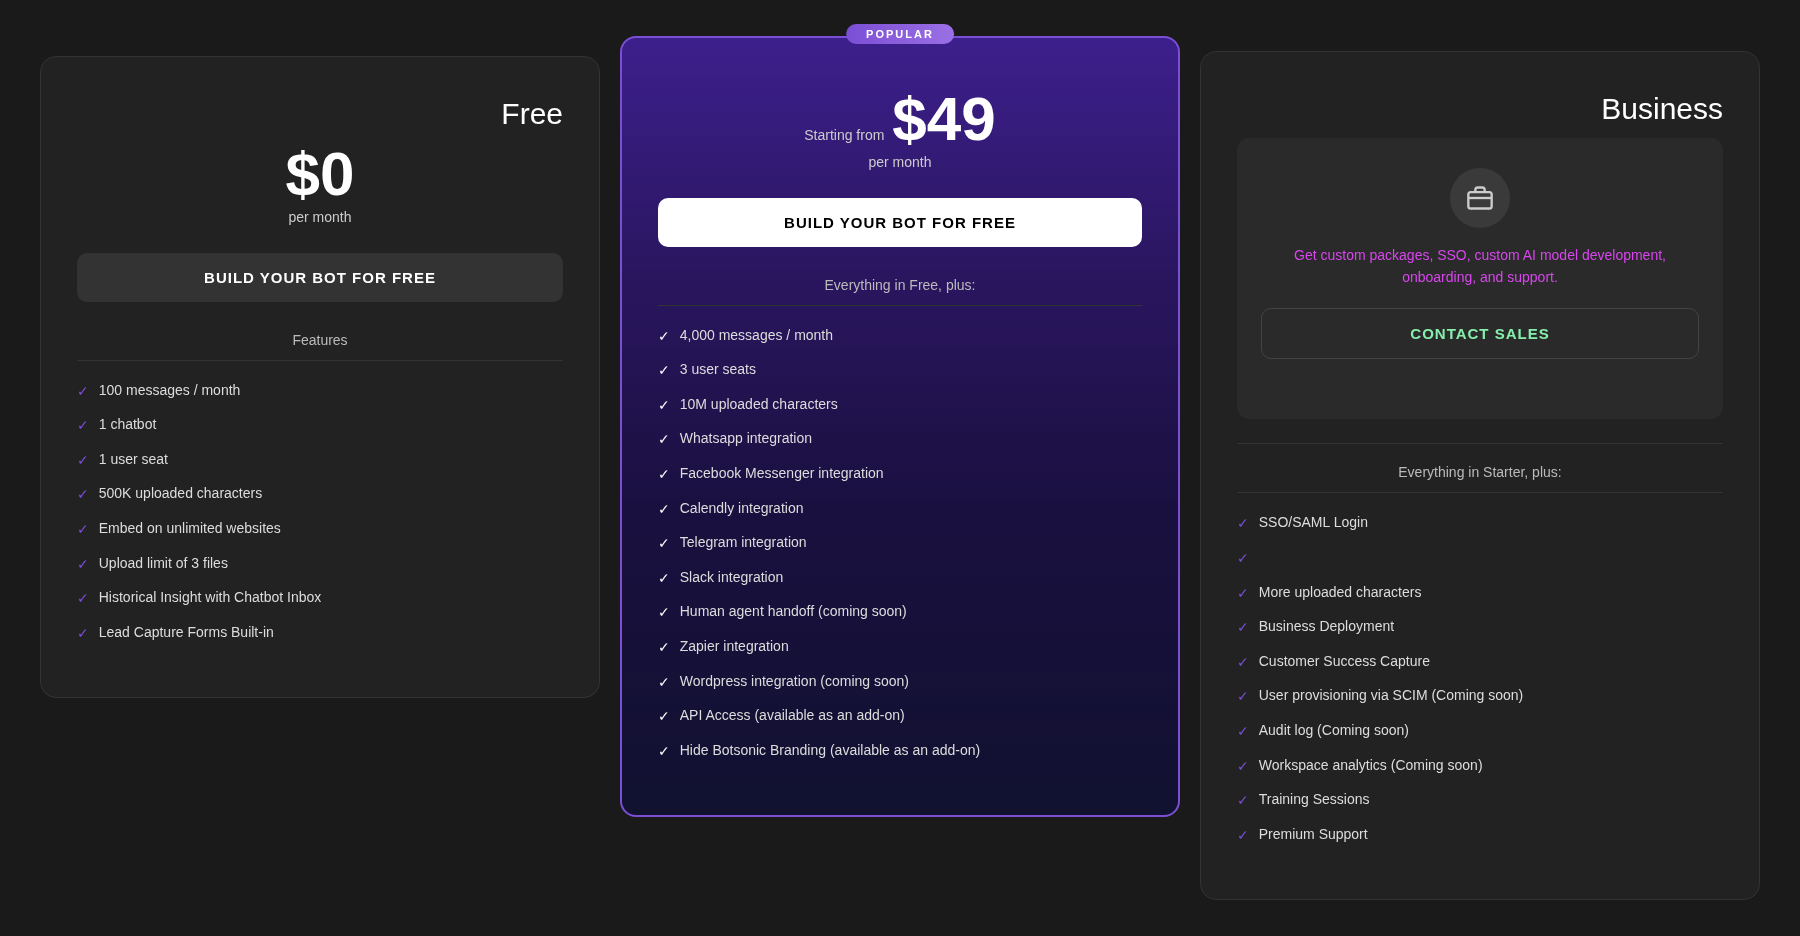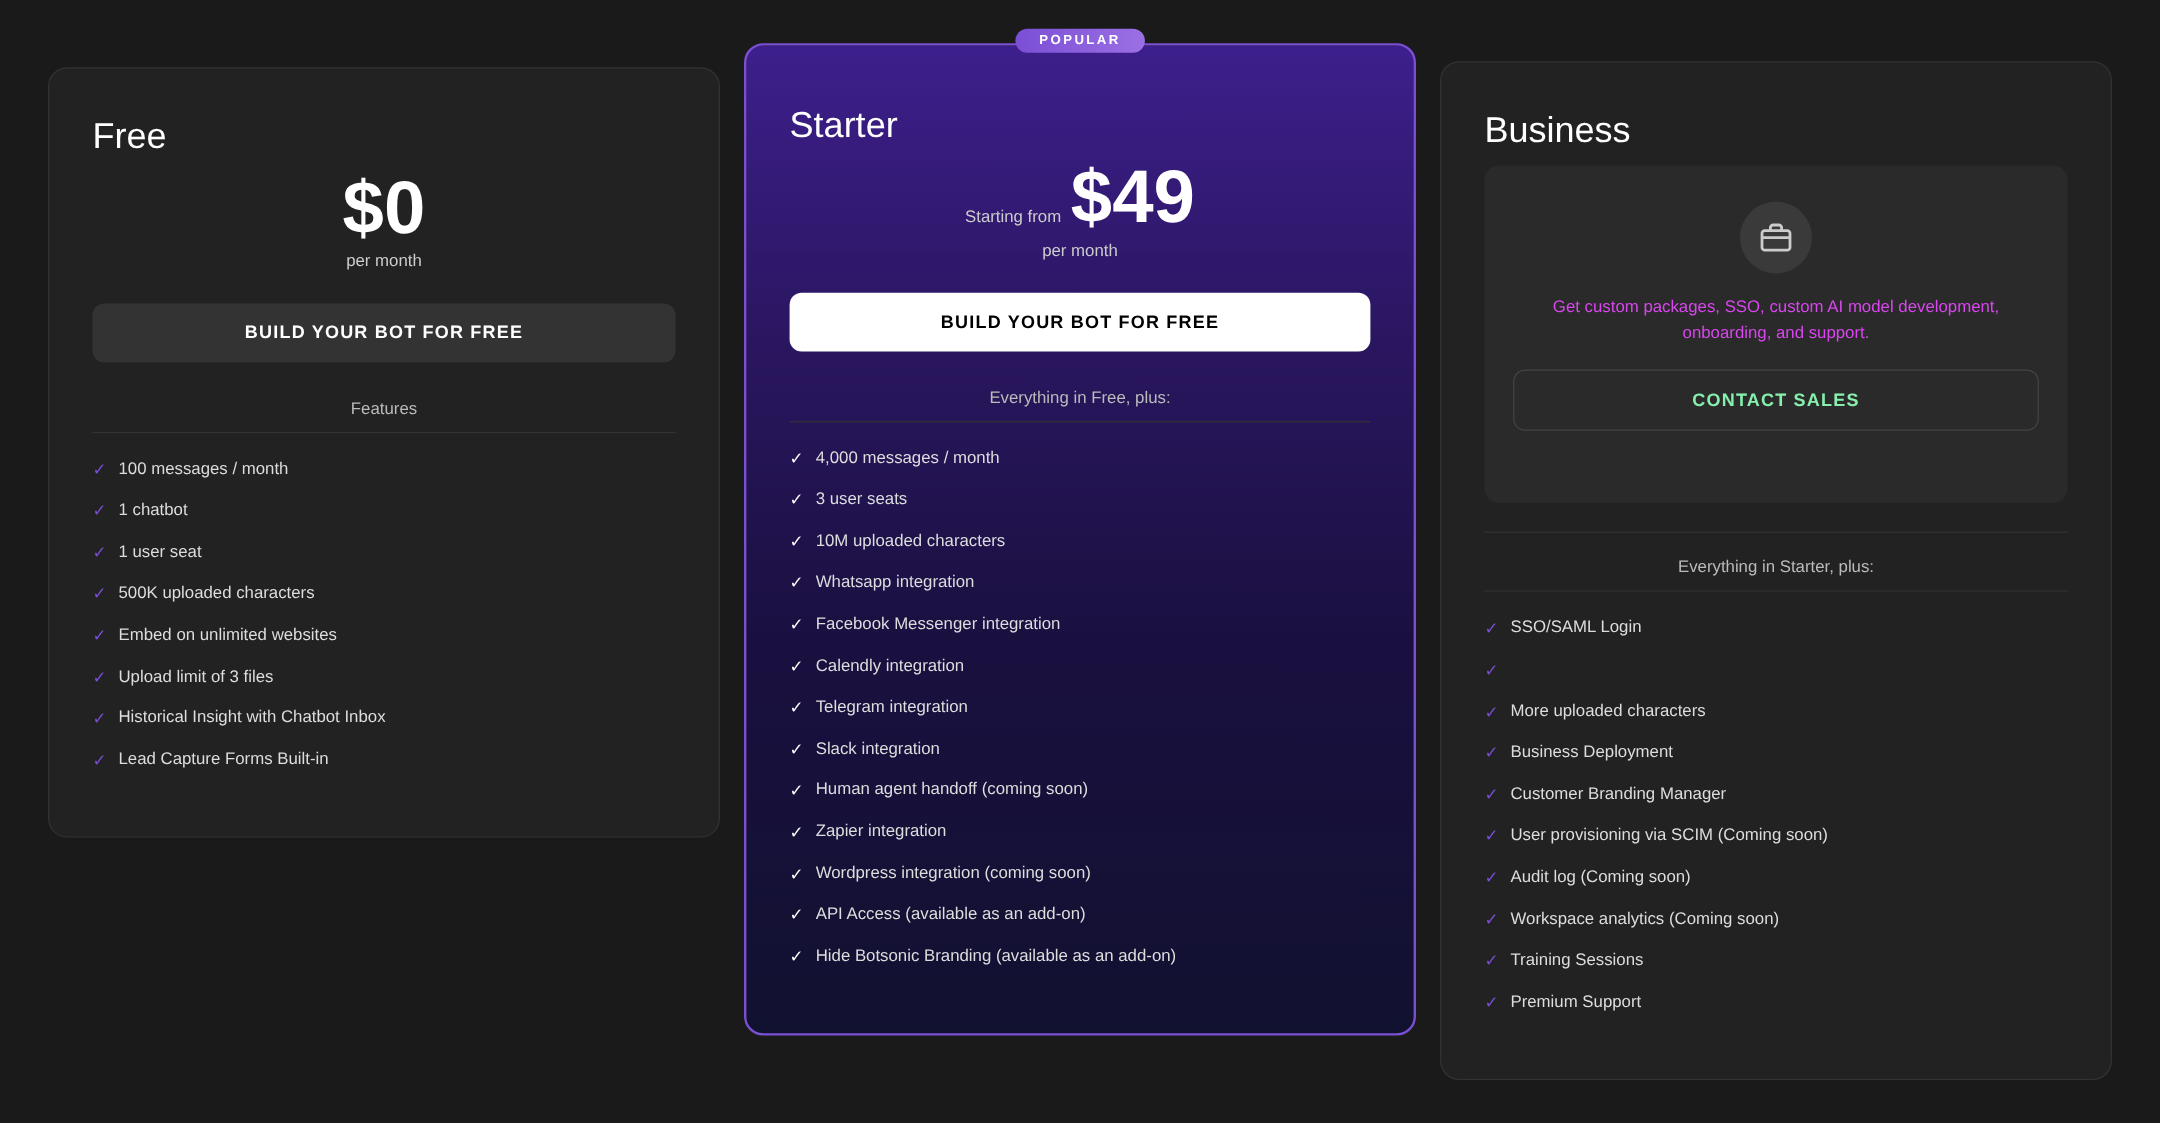--- a/index.html
+++ b/index.html
@@ -60,21 +60,21 @@
       padding: 4px 20px;
       border-radius: 20px;
     }
 
     
     .card-business {
       margin-top: 15px;
     }
 
     .plan-name {
-      text-align: left;
+      text-align: right;
       font-size: 30px;
       font-weight: 400;
       margin-bottom: 12px;
       color: #fff;
     }
 
     .price-row {
       display: flex;
       align-items: baseline;
       justify-content: center;
@@ -243,21 +243,20 @@
       </div>
       <div class="feature-item">
         <span class="check-icon">✓</span>
         <span>Lead Capture Forms Built-in</span>
       </div>
     </div>
   </div>
 
   <div class="card card-starter">
     <div class="popular-badge">POPULAR</div>
-    <h2 class="plan-name">Starter</h2>
     <div class="price-row">
       <span class="price-from">Starting from</span>
       <span class="price-amount">$49</span>
     </div>
     <p class="price-period">per month</p>
     <button class="btn-primary btn-starter">BUILD YOUR BOT FOR FREE</button>
     <div class="features-title">Everything in Free, plus:</div>
     <div>
       <div class="feature-item">
         <span class="check-icon check-icon-white">✓</span>
@@ -341,21 +340,21 @@
       <div class="feature-item">
         <span class="check-icon">✓</span>
         <span>More uploaded characters</span>
       </div>
       <div class="feature-item">
         <span class="check-icon">✓</span>
         <span>Business Deployment</span>
       </div>
       <div class="feature-item">
         <span class="check-icon">✓</span>
-        <span>Customer Branding Manager</span>
+        <span>Customer Success Capture</span>
       </div>
       <div class="feature-item">
         <span class="check-icon">✓</span>
         <span>User provisioning via SCIM (Coming soon)</span>
       </div>
       <div class="feature-item">
         <span class="check-icon">✓</span>
         <span>Audit log (Coming soon)</span>
       </div>
       <div class="feature-item">

